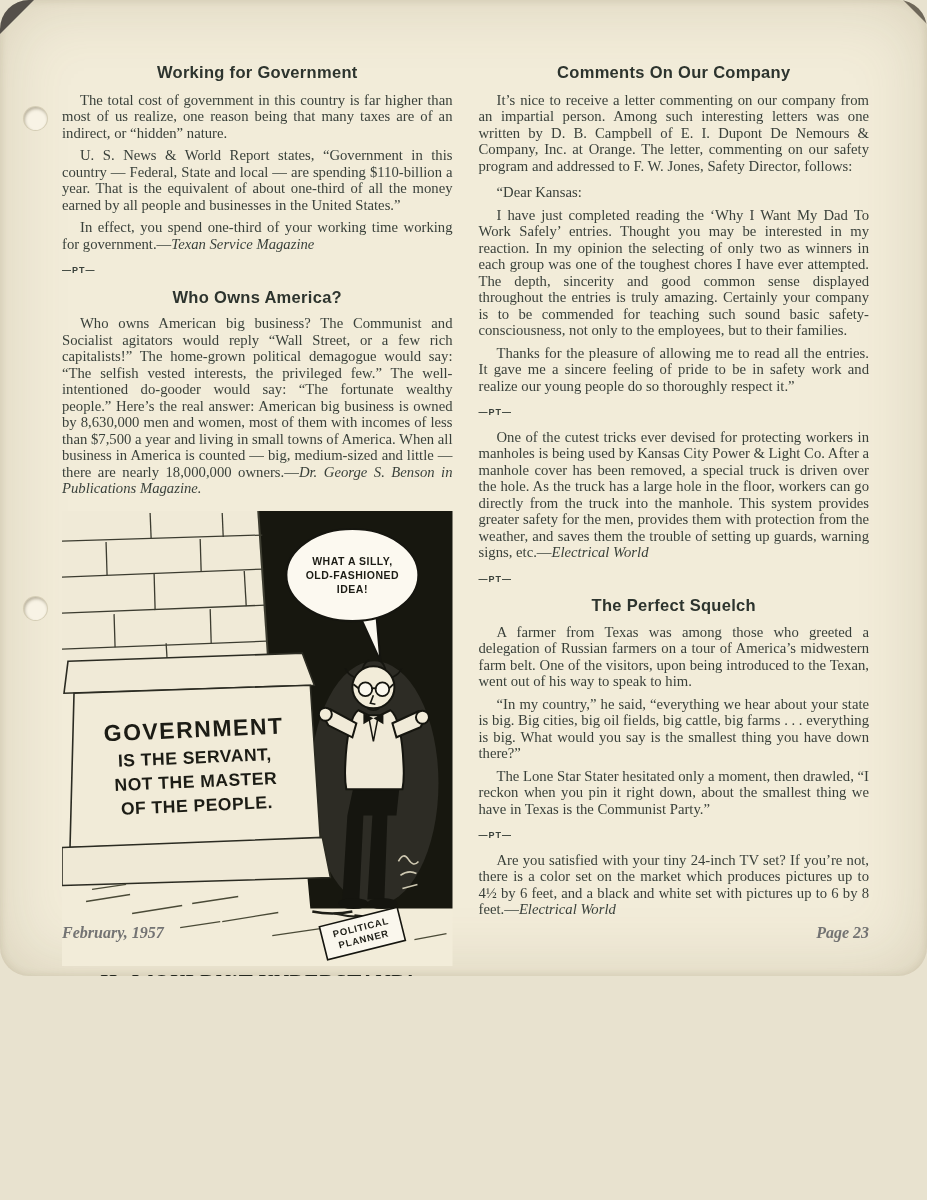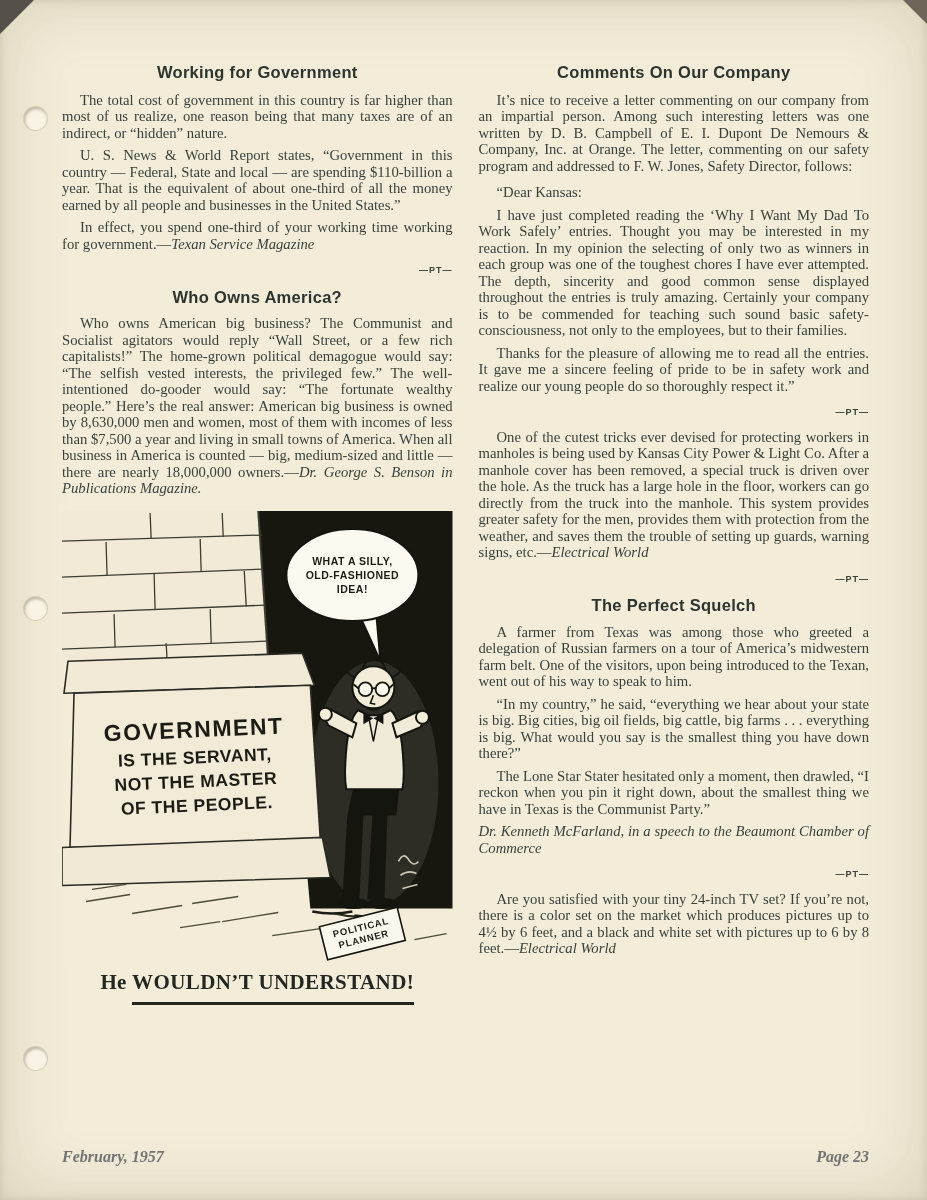--- a/index.html
+++ b/index.html
@@ -1,23 +1,24 @@
 <!DOCTYPE html>
 <html><head>
 <meta charset="utf-8">
 <style>
   html,body{margin:0;padding:0;background:#e8e2cf;}
   .page{
     position:relative;
-    width:927px;height:1200px;
+    width:927px;height:976px;
     background:#f2ecd9;
     color:#39403a;
     overflow:hidden;
     box-shadow:inset 0 0 70px rgba(110,95,55,.20), inset 0 0 8px rgba(110,95,55,.18);
     font-family:"Liberation Serif", serif;
+    border-radius:29px;
   }
   .corner{position:absolute;width:0;height:0;}
   .corner.tl{top:0;left:0;border-top:34px solid #55504a;border-right:34px solid transparent;}
   .corner.tr{top:0;right:0;border-top:24px solid #6e6759;border-left:24px solid transparent;}
   .hole{position:absolute;left:24px;width:23px;height:23px;border-radius:50%;
     background:#f8f3e5;
     box-shadow:inset 1px 2px 3px rgba(90,80,50,.38), 0 0 0 1px rgba(150,140,105,.28);}
   .hole.h1{top:107px}.hole.h2{top:597px}.hole.h3{top:1047px}
 
   .columns{position:absolute;top:58px;left:62px;right:58px;display:flex;gap:26px;}
@@ -28,21 +29,21 @@
     font-size:16.5px;font-weight:700;color:#2d342e;
     text-align:center;letter-spacing:.3px;
     margin:6px 0 11px;
   }
   h2.article-title.mid{margin-top:10px;margin-bottom:10px;}
   .par{margin:0 0 6px;text-align:justify;}
   .par.indent{text-indent:18px;}
   .src{font-style:italic;}
   .par.attr-par{font-style:italic;text-indent:0;margin-top:4px;}
   .pt-sep{
-    text-align:right;
+    text-align:left;
     font-family:"Liberation Sans", sans-serif;
     font-weight:700;font-size:9px;letter-spacing:1px;color:#39403a;
     margin:10px 0 8px;
   }
 
   figure.cartoon{margin:14px 0 0;padding:0;}
   figure.cartoon svg{display:block;width:100%;height:auto;}
   figcaption.cartoon-caption{
     text-align:center;
     font-family:"Liberation Serif", serif;
@@ -199,21 +200,20 @@
       <div class="pt-sep">—PT—</div>
 
       <p class="par indent"><span>One of the cutest tricks ever devised for protecting workers in manholes is being used by Kansas City Power &amp; Light Co. After a manhole cover has been removed, a special truck is driven over the hole. As the truck has a large hole in the floor, workers can go directly from the truck into the manhole. This system provides greater safety for the men, provides them with protection from the weather, and saves them the trouble of setting up guards, warning signs, etc.—</span><span class="src">Electrical World</span></p>
 
       <div class="pt-sep">—PT—</div>
 
       <h2 class="article-title mid">The Perfect Squelch</h2>
       <p class="par indent"><span>A farmer from Texas was among those who greeted a delegation of Russian farmers on a tour of America’s midwestern farm belt. One of the visitors, upon being introduced to the Texan, went out of his way to speak to him.</span></p>
       <p class="par indent"><span>“In my country,” he said, “everything we hear about your state is big. Big cities, big oil fields, big cattle, big farms . . . everything is big. What would you say is the smallest thing you have down there?”</span></p>
       <p class="par indent"><span>The Lone Star Stater hesitated only a moment, then drawled, “I reckon when you pin it right down, about the smallest thing we have in Texas is the Communist Party.”</span></p>
-      <p class="par attr-par"><span>Dr. Kenneth McFarland, in a speech to the Beaumont Chamber of Commerce</span></p>
 
       <div class="pt-sep">—PT—</div>
 
       <p class="par indent"><span>Are you satisfied with your tiny 24-inch TV set? If you’re not, there is a color set on the market which produces pictures up to 4½ by 6 feet, and a black and white set with pictures up to 6 by 8 feet.—</span><span class="src">Electrical World</span></p>
     </div>
   </div>
 
   <div class="page-footer">
     <span>February, 1957</span>
     <span>Page 23</span>

